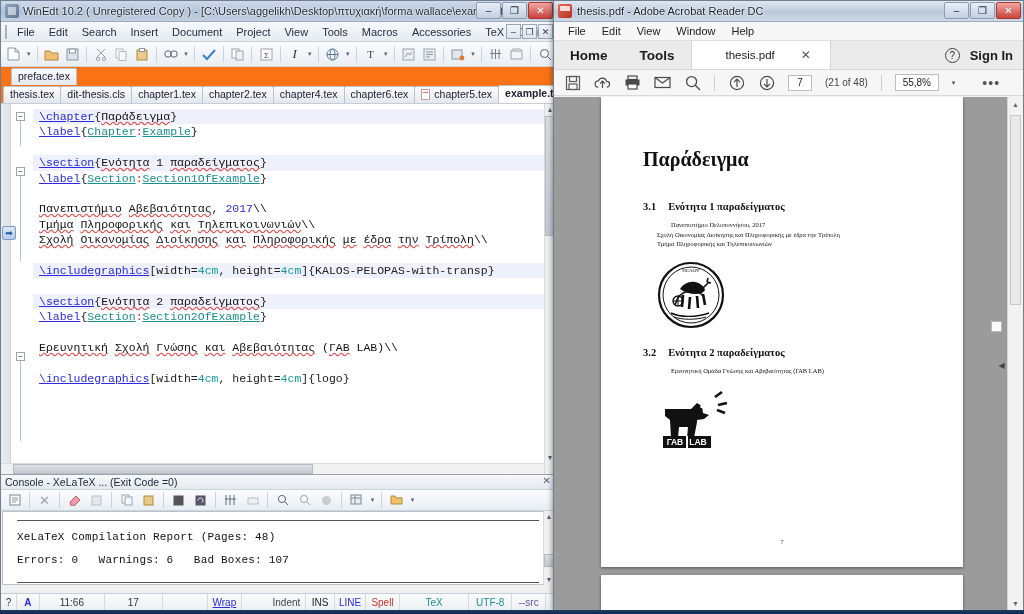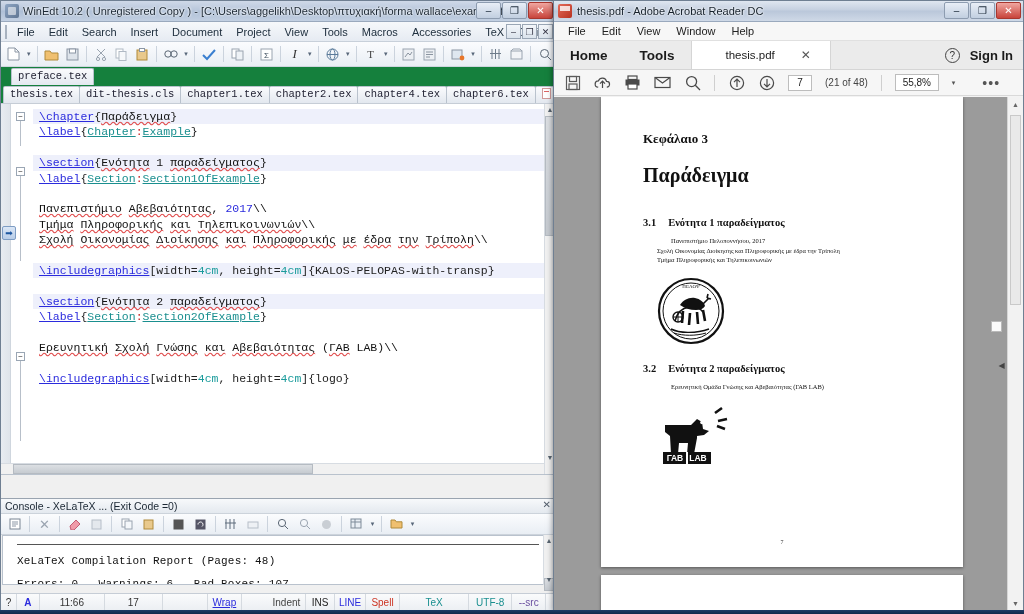--- a/index.html
+++ b/index.html
@@ -55,21 +55,21 @@
     height: 25px; display: flex; align-items: center;
     background: linear-gradient(180deg,#fbfcfe,#e9eef4);
     border-bottom: 1px solid #cfd6df; padding-left: 3px; gap: 1px;
   }
   .tb-item { width: 21px; height: 21px; display:flex;align-items:center;justify-content:center;
      font-size: 12px; color:#4a5866; border-radius:2px;}
   .tb-drop { width: 9px; height: 21px; display:flex;align-items:center;justify-content:center;
      font-size: 7px; color:#58677a;}
   .tb-sep { width:1px;height:16px;background:#cbd3dd;margin:0 3px;}
 
-  .tabstrip-wrap { background:#15803d; border-bottom:1px solid #c6cdd6; padding:2px 0 0 0;font-family:Liberation Mono, monospace;}
+  .tabstrip-wrap { background:#f97316; border-bottom:1px solid #c6cdd6; padding:2px 0 0 0;}
   .tabrow { display:flex; align-items:flex-end; padding-left:10px; height:16px;}
   .tabrow2 { display:flex; align-items:flex-end; padding-left:2px; height:18px;}
   .tab {
     font-size: 10.5px; color:#223; background:linear-gradient(180deg,#fafbfd,#e3e8ef);
     border:1px solid #b9c2cd; border-bottom:none; padding:1px 6px 2px 6px;
     margin-right:-1px; white-space:nowrap; line-height:13px;
     border-radius: 2px 2px 0 0;
   }
   .tab.active { background:#fff; font-weight:bold; padding-bottom:3px;}
   .tab .tabico { display:inline-block;width:9px;height:11px;border:1px solid #d09a9a;background:#fff;
@@ -102,21 +102,21 @@
   .k-opt { color:#222; }
   .sp { color:#111; text-decoration: underline wavy #e04a4a; text-decoration-skip-ink:none; }
   .ed-scroll-v { position:absolute; right:0; top:0; width:11px; bottom:0; background:#f1f1f1;
      border-left:1px solid #d7dce2;}
   .ed-scroll-h { position:absolute; left:0; right:11px; bottom:0; height:11px; background:#f1f1f1;
      border-top:1px solid #d7dce2;}
   .sb-arrow{ font-size:7px;color:#5a6672;text-align:center;line-height:11px;height:11px;}
   .sb-thumb{ position:absolute; background:linear-gradient(180deg,#dcdfe3,#c6cbd1); border:1px solid #b5bbc2;}
 
   
-  #console { position:absolute; left:0; right:0; bottom:0; height:112px; background:#f0f0f0;
+  #console { position:absolute; left:0; right:0; bottom:0; height:136px; background:#f0f0f0;
              border-top:1px solid #9aa4b0;}
   .con-title { height:15px; background:linear-gradient(180deg,#f7f9fb,#e4e9ef); border-bottom:1px solid #ccd3db;
                font-size:10.5px; color:#1b2733; padding:1px 4px; position:relative;}
   .con-title .x { position:absolute; right:4px; top:0px; font-size:10px; color:#55606d;}
   .con-tb { height:21px; background:linear-gradient(180deg,#fbfcfe,#e9eef4); border-bottom:1px solid #ccd3db;
             display:flex; align-items:center; padding-left:3px; gap:1px;}
   .con-body { position:absolute; left:0; right:0; top:36px; bottom:25px; background:#fff;
               border:1px solid #b9c2cd; margin:0 1px; font-family:"Liberation Mono",monospace; font-size:11px;
               color:#111; overflow:hidden;}
   .con-rule { height:1px; background:#555; margin:8px 14px 8px 14px;}
@@ -619,21 +619,20 @@
       <div class="pageof">(21 of 48)</div>
       <div class="vsep"></div>
       <div class="zoombox">55,8%</div>
       <div class="zchev">▾</div>
       <div class="dots" style="margin-left:14px;">•••</div>
     </div>
 
     <div class="acro-view">
       <div class="page">
         <div class="pg-pad">
-          <div class="pg-chapno">Κεφάλαιο 3</div>
           <div class="pg-chaptitle">Παράδειγμα</div>
           <div class="pg-sec">
             <span>3.1</span>
             <span>Ενότητα 1 παραδείγματος</span>
           </div>
           <div class="pg-body">
             <div style="padding-left:14px;">Πανεπιστήμιο Πελοποννήσου, 2017</div>
             <div>Σχολή Οικονομίας Διοίκησης και Πληροφορικής με έδρα την Τρίπολη</div>
             <div>Τμήμα Πληροφορικής και Τηλεπικοινωνιών</div>
           </div>

